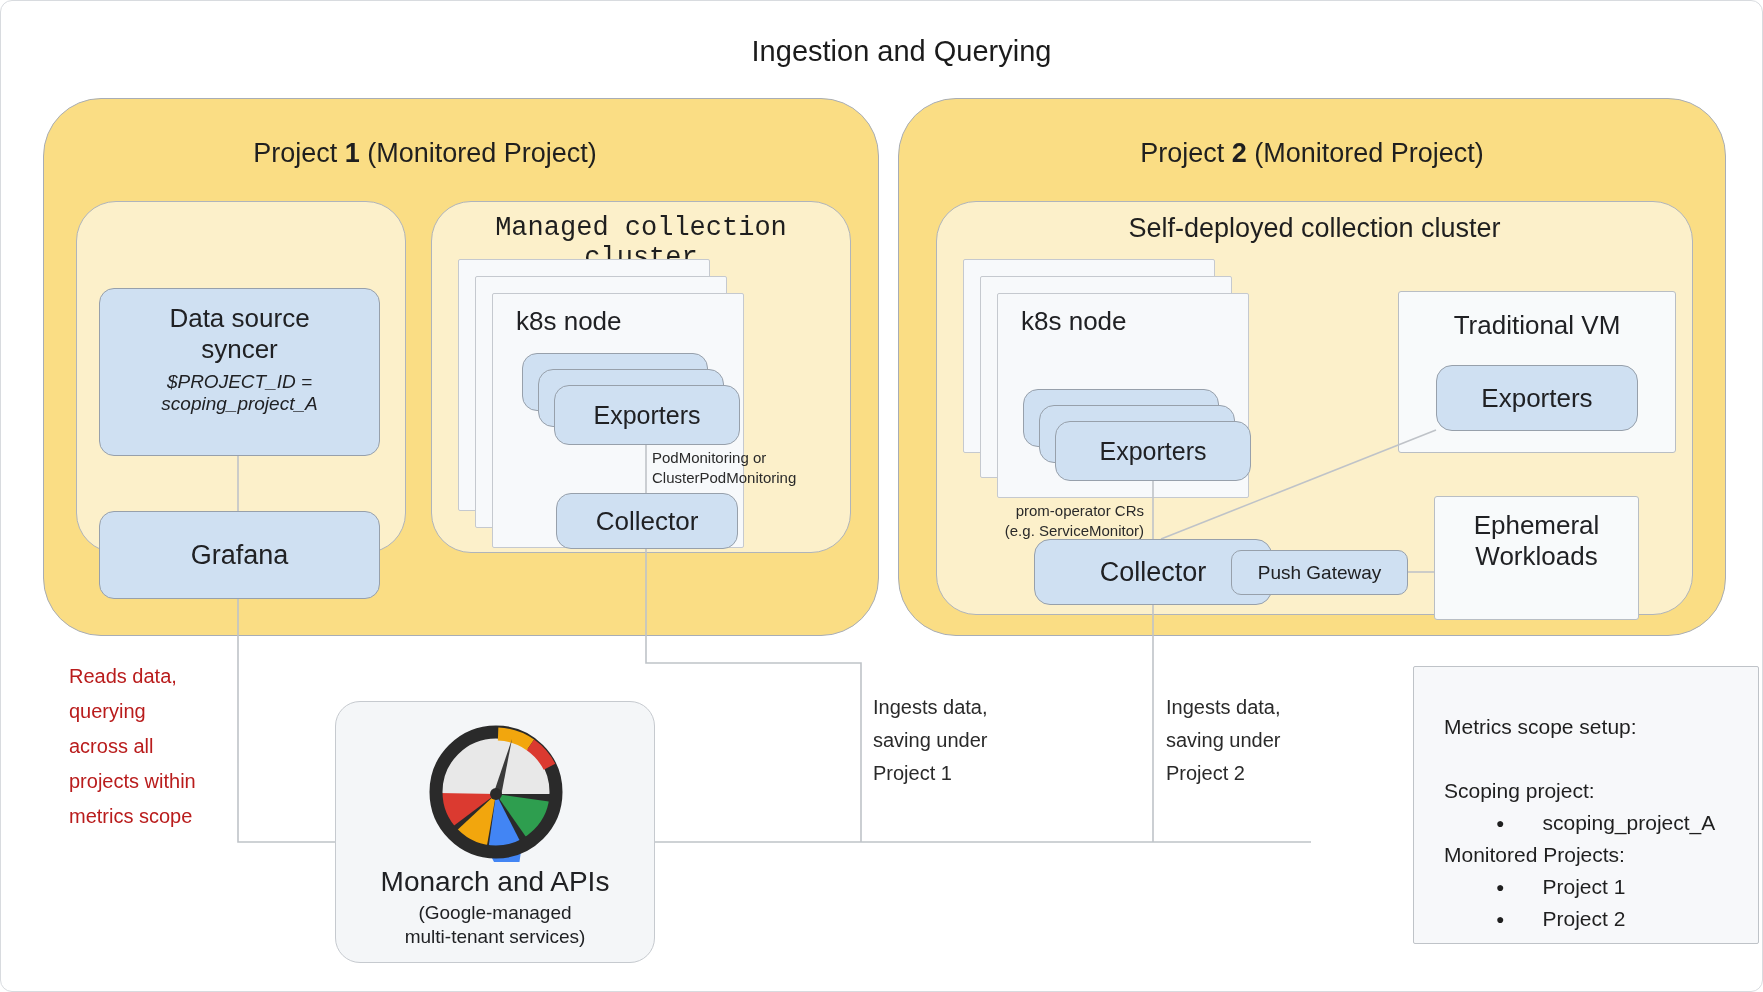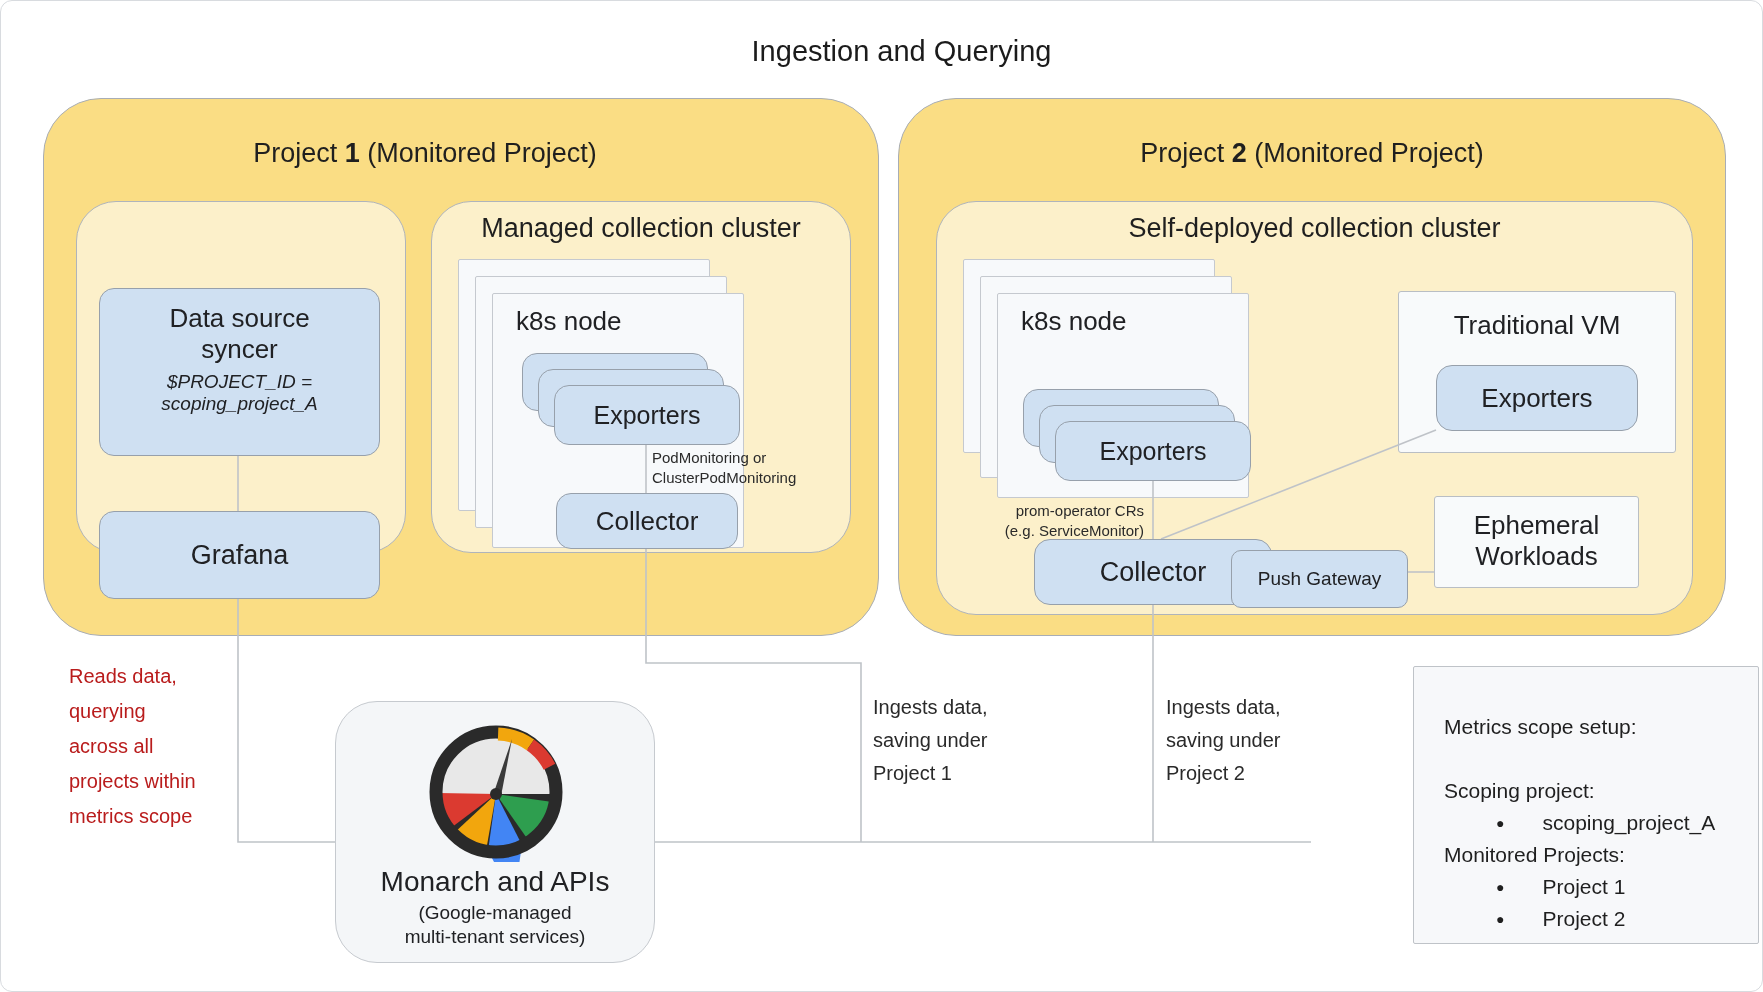--- a/index.html
+++ b/index.html
@@ -48,21 +48,21 @@
     <div style="font-size:26px;">syncer</div>
     <div style="font-size:19px;font-style:italic;margin-top:6px;">$PROJECT_ID =</div>
     <div style="font-size:19px;font-style:italic;">scoping_project_A</div>
   </div>
 
   <div class="abs bluebox z2 centered-flex lbl-xl" style="left:98px;top:510px;width:281px;height:88px;">
     <span>Grafana</span>
   </div>
 
   <div class="abs inner-yellow z2" style="left:430px;top:200px;width:420px;height:352px;"></div>
-  <div class="abs inner-title z2" style="left:430px;top:212px;width:420px;">Managed collection cluster</div>
+  <div class="abs inner-title z2" style="left:430px;top:212px;width:420px;font-family:Liberation Mono, monospace;">Managed collection cluster</div>
 
   <div class="abs card z2" style="left:457px;top:258px;width:252px;height:252px;"></div>
   <div class="abs card z2" style="left:474px;top:275px;width:252px;height:252px;"></div>
   <div class="abs card z2" style="left:491px;top:292px;width:252px;height:255px;"></div>
   <div class="abs z2 lbl-lg" style="left:515px;top:305px;">k8s node</div>
 
   <div class="abs bluebox z2" style="left:521px;top:352px;width:186px;height:58px;"></div>
   <div class="abs bluebox z2" style="left:537px;top:368px;width:186px;height:58px;"></div>
   <div class="abs bluebox z2 centered-flex" style="left:553px;top:384px;width:186px;height:60px;font-size:25px;">
     <span>Exporters</span>
@@ -98,32 +98,32 @@
 
   <div class="abs z3 small-note" style="left:943px;top:500px;width:200px;text-align:right;">
     <div>prom-operator CRs</div>
     <div>(e.g. ServiceMonitor)</div>
   </div>
 
   <div class="abs bluebox z4 centered-flex lbl-xl" style="left:1033px;top:538px;width:238px;height:66px;border-radius:16px;">
     <span>Collector</span>
   </div>
 
-  <div class="abs bluebox z4 centered-flex" style="left:1230px;top:549px;width:177px;height:58px;border-radius:10px;font-size:19px;">
+  <div class="abs bluebox z4 centered-flex" style="left:1230px;top:549px;width:177px;height:45px;border-radius:10px;font-size:19px;">
     <span>Push Gateway</span>
   </div>
 
   <div class="abs whitebox z2" style="left:1397px;top:290px;width:278px;height:162px;">
     <div style="margin-top:18px;font-size:26px;">Traditional VM</div>
   </div>
   <div class="abs bluebox z2 centered-flex lbl-lg" style="left:1435px;top:364px;width:202px;height:66px;border-radius:16px;">
     <span>Exporters</span>
   </div>
 
-  <div class="abs whitebox z2" style="left:1433px;top:495px;width:205px;height:92px;">
+  <div class="abs whitebox z2" style="left:1433px;top:495px;width:205px;height:124px;">
     <div style="margin-top:13px;font-size:26px;">Ephemeral</div>
     <div style="font-size:26px;">Workloads</div>
   </div>
 
   <svg class="abs lines z3" width="1763" height="992" viewBox="0 0 1763 992">
     <path d="M237 455 V510" stroke="#BFC3C8" stroke-width="1.6" fill="none"></path>
     <path d="M645 444 V492" stroke="#BFC3C8" stroke-width="1.6" fill="none"></path>
     <path d="M1152 480 V538" stroke="#BFC3C8" stroke-width="1.6" fill="none"></path>
     <path d="M1435 429 L1160 538" stroke="#BFC3C8" stroke-width="1.6" fill="none"></path>
     <path d="M1407 571 H1433" stroke="#BFC3C8" stroke-width="1.6" fill="none"></path>
@@ -145,21 +145,21 @@
     <div>saving under</div>
     <div>Project 1</div>
   </div>
 
   <div class="abs z2 annot" style="left:1165px;top:690px;">
     <div>Ingests data,</div>
     <div>saving under</div>
     <div>Project 2</div>
   </div>
 
-  <div class="abs monarch-box z4" style="left:334px;top:700px;width:320px;height:262px;">
+  <div class="abs monarch-box z4" style="left:334px;top:700px;width:320px;height:262px;border-radius:25px;">
     <svg style="position:absolute;left:90px;top:20px;" width="140" height="140" viewBox="0 0 140 140">
       <circle cx="70" cy="70" r="60" fill="#E8E8E8"></circle>
       <path d="M13 72 A57 57 0 0 0 127 72 Z" fill="#2A2A2A"></path>
       <path d="M70 72 L20.1 99.6 A57 57 0 0 1 13.0 71.0 Z" fill="#DB3A30" transform="rotate(0 70 72)"></path>
       <path d="M70 72 L13.0 73.0 A57 57 0 0 0 24.5 106.3 Z" fill="#DB3A30"></path>
       <path d="M70 72 L54.3 126.8 A57 57 0 0 1 24.5 106.3 Z" fill="#F2A60D" transform="rotate(-6 70 72)"></path>
       <path d="M70 72 L62.1 128.4 A57 57 0 0 1 95.9 122.8 Z" fill="#4285F4" transform="rotate(180 79 125.6) rotate(0 70 72)"></path>
       <path d="M70 72 L95.9 122.8 A57 57 0 0 1 62.1 128.4 Z" fill="#4285F4"></path>
       <path d="M70 72 L102.7 118.7 A57 57 0 0 0 126.4 79.9 Z" fill="#2E9E4F"></path>
       <circle cx="70" cy="70" r="60" fill="none" stroke="#2A2A2A" stroke-width="13"></circle>

